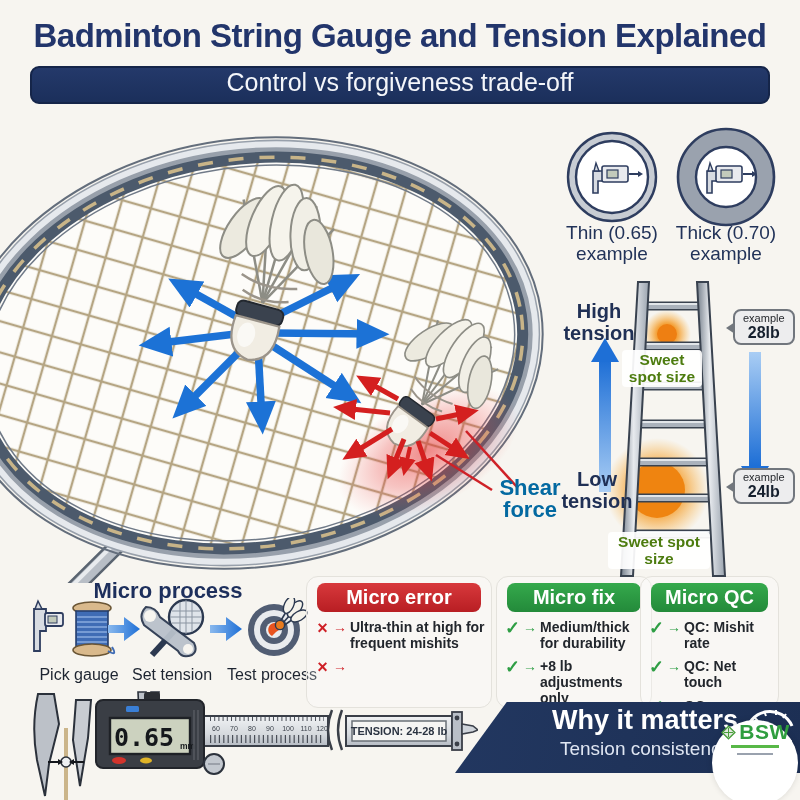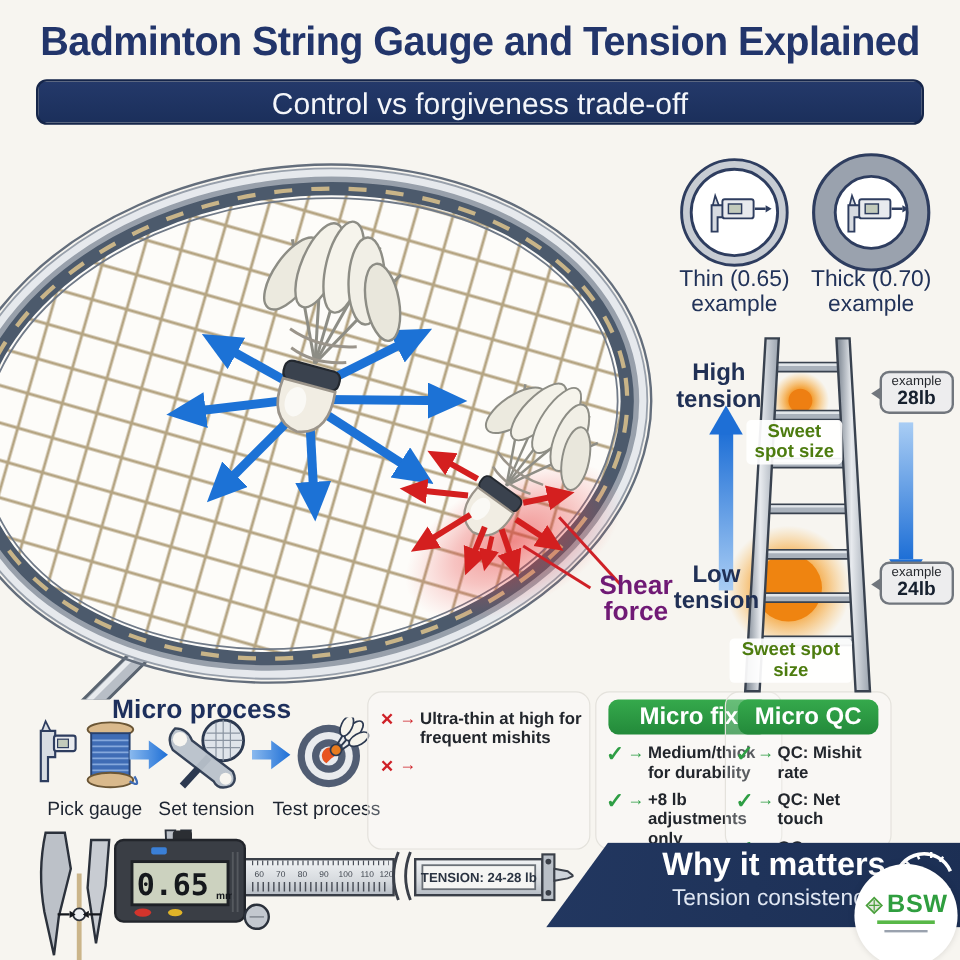--- a/index.html
+++ b/index.html
@@ -4,36 +4,36 @@
 <style>
   html,body{margin:0;padding:0;}
   body{font-family:"Liberation Sans",sans-serif;}
   #stage{position:relative;width:800px;height:800px;background:#f7f5f0;overflow:hidden;}
   .abs{position:absolute;}
   
   .title{left:0;top:16px;width:800px;text-align:center;font-size:34px;font-weight:bold;
          color:#22356b;letter-spacing:-0.5px;transform:scaleX(0.97);}
   .banner{left:30px;top:66px;width:740px;height:38px;background:linear-gradient(#24396a,#1b2f5b);
           border:2px solid #152549;border-radius:9px;box-sizing:border-box;
-          display:flex;align-items:flex-end;justify-content:center;}
+          display:flex;align-items:flex-start;justify-content:center;}
   .banner span{color:#f4f6fa;font-size:25px;font-weight:400;}
   
   .circ-label{width:116px;text-align:center;color:#223359;font-size:19px;line-height:1.12;}
   .circ-label b{font-weight:normal;}
   
   .tension-label{font-size:20px;font-weight:bold;color:#203055;text-align:center;line-height:1.1;z-index:6;}
   .sweet-chip{background:rgba(255,255,255,0.93);color:#4d7c0f;font-weight:600;font-size:15.5px;
               line-height:1.12;text-align:center;z-index:6;border-radius:4px;padding:1px 2px;}
   .bubble{background:#ededee;border:2px solid #71767d;border-radius:8px;padding:1px 8px;
           text-align:center;z-index:7;}
   .bubble::before{content:"";position:absolute;left:-9px;top:11px;width:0;height:0;
           border:6px solid transparent;border-right:9px solid #71767d;border-left:0;}
   .bub-cap{font-size:11px;color:#26292e;line-height:1.1;}
   .bub-val{font-size:16px;font-weight:bold;color:#16202e;line-height:1.15;}
-  .shear{width:86px;text-align:center;color:#701a75;font-size:22px;font-weight:bold;line-height:1.02;z-index:6;}
+  .shear{width:86px;text-align:center;color:#0369a1;font-size:22px;font-weight:bold;line-height:1.02;z-index:6;}
   
   .mp-title{width:220px;text-align:center;font-size:22px;font-weight:bold;color:#1d2f5c;}
   .step-label{width:104px;text-align:center;font-size:16px;color:#1d2430;font-weight:500;}
   
   .card{border:1.5px solid #e4e2dc;border-radius:12px;box-sizing:border-box;padding-top:6px;background:rgba(255,255,255,0.25);}
   .card-header{margin:0 10px;height:29px;border-radius:8px;color:#fff;font-size:20px;font-weight:bold;
                text-align:center;line-height:29px;}
   .hdr-red{background:linear-gradient(#d8393c,#b81e23);}
   .hdr-green{background:linear-gradient(#35a94c,#238a3a);}
   .item-row{display:flex;align-items:flex-start;margin:8px 4px 0 8px;gap:3px;}
@@ -43,21 +43,21 @@
   .item-txt{font-size:14px;font-weight:600;color:#22262c;line-height:1.12;}
   
   .footer-box{left:455px;top:702px;width:345px;height:71px;z-index:2;
               clip-path:polygon(15% 0,100% 0,100% 100%,0 100%);
               background:linear-gradient(100deg,#223760,#1c2f54);}
   .footer-title{left:520px;top:705px;width:250px;text-align:center;color:#ffffff;
                 font-size:27px;font-weight:bold;z-index:5;}
   .footer-sub{left:520px;top:738px;width:250px;text-align:center;color:#dfe6f2;font-size:19px;z-index:5;}
   .badge{left:712px;top:720px;width:86px;height:86px;background:#fff;border-radius:50%;z-index:6;
          display:flex;flex-direction:column;align-items:center;box-shadow:0 0 6px rgba(0,0,0,0.12);}
-  .brand-row{margin-top:22px;display:flex;align-items:center;gap:2px;}
+  .brand-row{display:flex;align-items:center;gap:2px;}
   .brand-txt{font-size:21px;font-weight:800;color:#2f9e3f;letter-spacing:0.5px;}
   .brand-bar{width:48px;height:3px;background:#58b847;margin-top:1px;}
   .brand-micro{width:36px;height:2px;background:#9aa2ae;margin-top:5px;}
   svg{display:block;}
   svg text{font-family:"Liberation Sans",sans-serif;}
   .lcd{font-family:"DejaVu Sans Mono",monospace;font-weight:bold;}
 </style>
 </head>
 <body>
 
@@ -346,20 +346,21 @@
       <ellipse cx="25" cy="-14" rx="4.6" ry="9" transform="rotate(60 25 -14)" fill="#f6f4ec" stroke="#2c3950" stroke-width="1.4"></ellipse>
       <circle cx="6" cy="-5" r="4.6" fill="#e87b1e" stroke="#2c3950" stroke-width="1.4"></circle>
     </g>
   </svg>
 
   <div class="abs step-label" style="left:27px;top:666px">Pick gauge</div>
   <div class="abs step-label" style="left:120px;top:666px">Set tension</div>
   <div class="abs step-label" style="left:220px;top:666px">Test process</div>
 
   <div class="abs card" style="left:306px;top:576px;width:186px;height:132px">
+    <div class="card-header hdr-red">Micro error</div>
     <div class="item-row">
       <span class="mk red">×</span>
       <span class="arr red">→</span>
       <span class="item-txt">Ultra-thin at high for frequent mishits</span>
     </div>
     <div class="item-row">
       <span class="mk red">×</span>
       <span class="arr red">→</span>
     </div>
   </div>
@@ -371,21 +372,21 @@
       <span class="arr green">→</span>
       <span class="item-txt">Medium/thick for durability</span>
     </div>
     <div class="item-row">
       <span class="mk green">✓</span>
       <span class="arr green">→</span>
       <span class="item-txt">+8 lb adjustments only</span>
     </div>
   </div>
 
-  <div class="abs card" style="left:604px;top:576px;width:139px;height:132px">
+  <div class="abs card" style="left:640px;top:576px;width:139px;height:132px">
     <div class="card-header hdr-green">Micro QC</div>
     <div class="item-row">
       <span class="mk green">✓</span>
       <span class="arr green">→</span>
       <span class="item-txt">QC: Mishit rate</span>
     </div>
     <div class="item-row">
       <span class="mk green">✓</span>
       <span class="arr green">→</span>
       <span class="item-txt">QC: Net touch</span>

